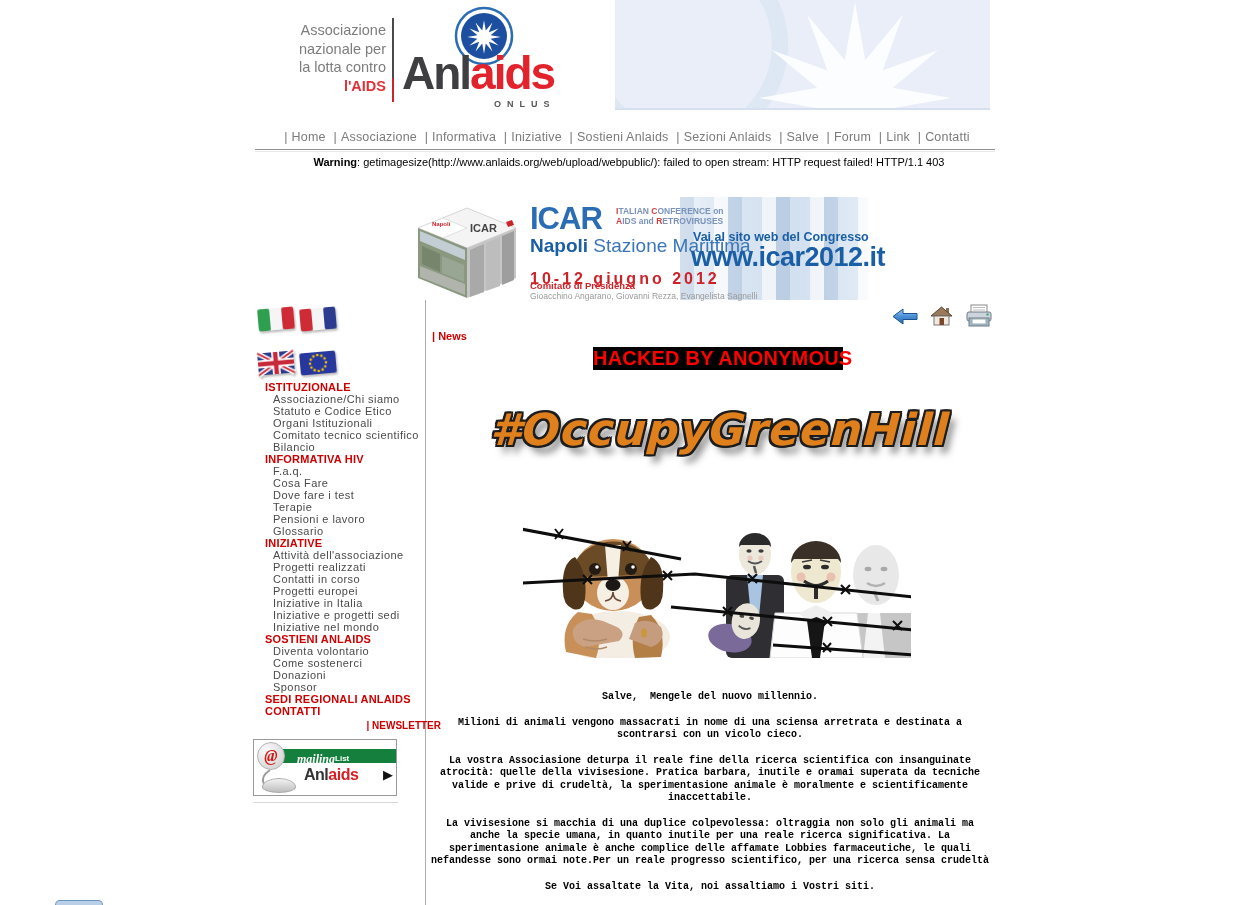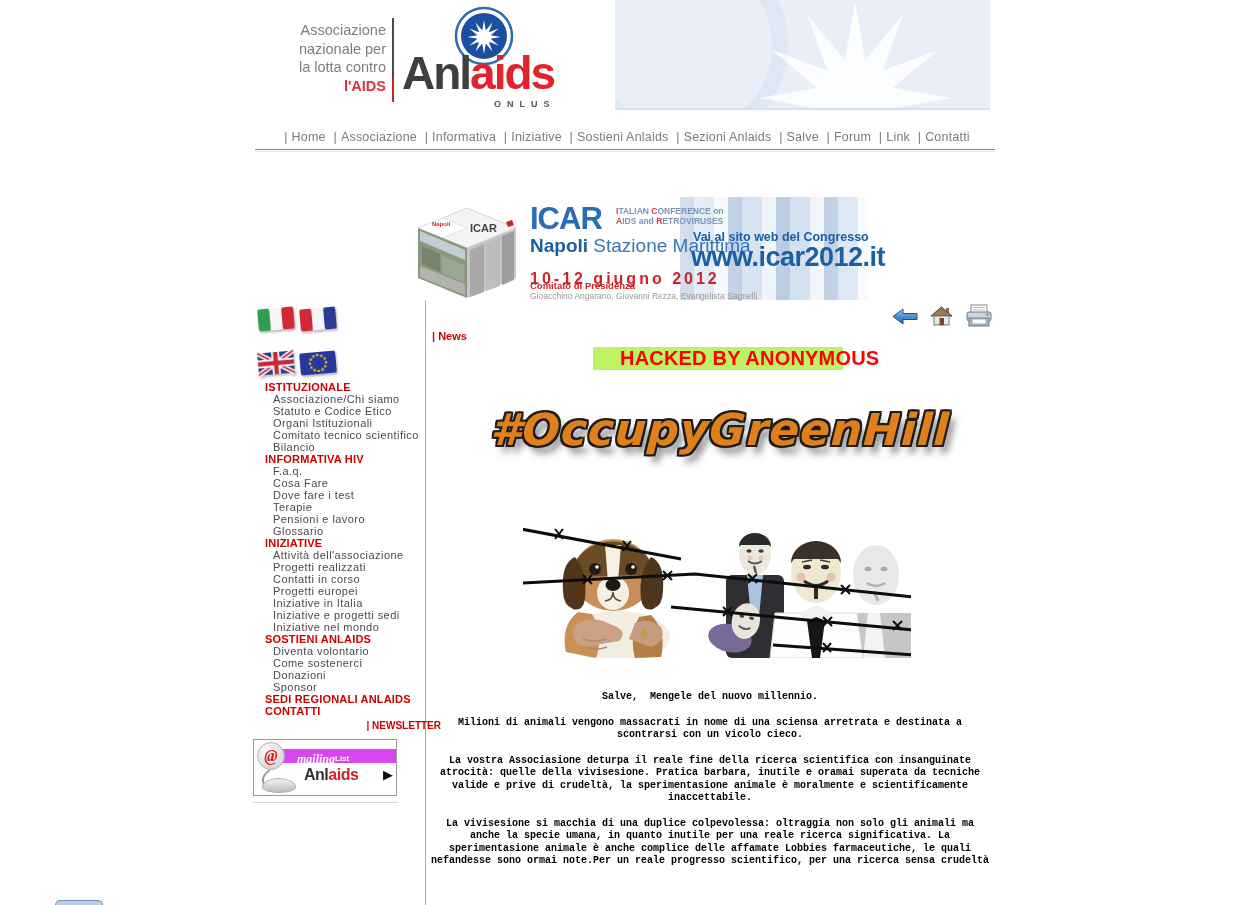--- a/index.html
+++ b/index.html
@@ -72,41 +72,41 @@
   #col-divider { left:425px; top:300px; width:1px; height:605px; background:#adadad; }
 
   
   .flag { position:absolute; filter:drop-shadow(1px 2px 1px rgba(0,0,0,.28)); cursor:pointer; }
   #menu { left:253px; top:381px; width:176px;margin-left:12px; }
   .side-h { color:#cc0000; font-weight:bold; font-size:11px; line-height:12px; letter-spacing:.2px; cursor:pointer; }
   .side-i { color:#4a4a4a; font-size:11px; line-height:12px; padding-left:8px; letter-spacing:.45px; cursor:pointer; white-space:nowrap; }
   #newsletter { color:#cc0000; font-weight:bold; font-size:10px; line-height:12px; margin-top:3px; cursor:pointer;text-align:right; }
 
   #mailing { left:253px; top:739px; width:144px; height:57px; border:1px solid #9a9a9a; background:#fff; cursor:pointer; }
-  #mailing-bar { position:absolute; left:27px; top:9px; width:115px; height:14px; background:#d946ef; color:#fff; padding-left:16px; white-space:nowrap; }
+  #mailing-bar { position:absolute; left:27px; top:9px; width:115px; height:14px; background:#15803d; color:#fff; padding-left:16px; white-space:nowrap; }
   #mailing-bar .it { font-family:"Liberation Serif", serif; font-style:italic; font-weight:bold; font-size:12px; line-height:14px; }
   #mailing-bar .sm { font-size:8px; font-weight:bold; line-height:14px; vertical-align:2px; }
   #mouse-ball { position:absolute; left:3px; top:2px; width:28px; height:28px; border-radius:50%;
     background:radial-gradient(circle at 35% 30%, #fdfdfd, #c9c9c9); border:1px solid #b5b5b5;
     color:#d41717; font-weight:bold; font-style:italic; font-size:16px; text-align:center; line-height:26px;
     font-family:"Liberation Serif", serif; }
   #mouse-body { position:absolute; left:8px; top:38px; width:34px; height:15px; border-radius:50% 50% 50% 50%/60% 60% 40% 40%;
     background:linear-gradient(#f2f2f2,#bdbdbd); border:1px solid #aaa; }
   #mailing-brand { position:absolute; left:50px; top:26px; font-size:16px; font-weight:bold; color:#333; letter-spacing:-.5px; }
   #mailing-brand .red { color:#d42026; }
   #mailing-arrow { position:absolute; right:3px; top:27px; font-size:13px; color:#111; }
   #mailing-rule { left:253px; top:802px; width:145px; height:1px; background:#d8d8d8; }
 
   
   #breadcrumb { left:432px; top:330px; font-size:11px; font-weight:bold; color:#cc0000; cursor:pointer; }
   .toolbtn { cursor:pointer; }
   #hacked {
-    left:593px; top:347px; width:250px; height:23px; background:#bef264;
+    left:593px; top:347px; width:250px; height:23px; background:#000000;
     color:#ff0000; font-weight:bold; font-size:20px; line-height:23px; text-align:left;
-    letter-spacing:.2px; white-space:nowrap;padding-left:27px;
+    letter-spacing:.2px; white-space:nowrap;
   }
   #occupy { left:440px; top:404px; width:560px; text-align:center; }
   #occupy span {
     display:inline-block;
     font-family:"DejaVu Sans", sans-serif; font-weight:bold; font-style:italic;
     font-size:44px; letter-spacing:1px; color:#e0801c;
     text-shadow:-2px -2px 0 #1d1d1d, 2px -2px 0 #1d1d1d, -2px 2px 0 #1d1d1d, 2px 2px 0 #1d1d1d,
                 -2px 0 0 #1d1d1d, 2px 0 0 #1d1d1d, 0 -2px 0 #1d1d1d, 0 2px 0 #1d1d1d,
                 6px 8px 7px rgba(70,70,70,.6);
     transform:skewX(-3deg);
@@ -171,20 +171,21 @@
     <span class="nav-sep">|</span><span class="nav-item">Sostieni Anlaids</span>
     <span class="nav-sep">|</span><span class="nav-item">Sezioni Anlaids</span>
     <span class="nav-sep">|</span><span class="nav-item">Salve</span>
     <span class="nav-sep">|</span><span class="nav-item">Forum</span>
     <span class="nav-sep">|</span><span class="nav-item">Link</span>
     <span class="nav-sep">|</span><span class="nav-item">Contatti</span>
   </div>
   <div class="abs" id="nav-rule"></div>
 
   <div class="abs" id="warning">
+    <div><b>Warning</b><span>: getimagesize(http://www.anlaids.org/web/upload/webpublic/): failed to open stream: HTTP request failed! HTTP/1.1 403</span></div>
   </div>
 
   <div class="abs" id="icar">
     <div id="icar-stripes"></div>
     <svg id="icar-cube" width="116" height="101">
       <polygon points="8,30 57,10 106,30 57,50" fill="#f4f4f4" stroke="#d5d5d5"></polygon>
       <polygon points="8,30 33,20 57,30 33,40" fill="#ffffff" stroke="#e0e0e0"></polygon>
       <text x="22" y="28" font-size="6" font-weight="bold" fill="#cc2329">Napoli</text>
       <text x="60" y="34" font-size="11" font-weight="bold" fill="#444">ICAR</text>
       <polygon points="96,24 102,22 104,27 98,29" fill="#cc2329"></polygon>
@@ -405,17 +406,18 @@
       <path d="M370,104 l9,9 M379,104 l-9,9"></path>
         <path d="M300,126 l8,9 M308,126 l-8,9"></path>
     </g>
   </svg>
 
   <div class="abs" id="message">
     <p>Salve,  Mengele del nuovo millennio.</p>
     <p>Milioni di animali vengono massacrati in nome di una sciensa arretrata e destinata a scontrarsi con un vicolo cieco.</p>
     <p>La vostra Associasione deturpa il reale fine della ricerca scientifica con insanguinate atrocità: quelle della vivisesione. Pratica barbara, inutile e oramai superata da tecniche valide e prive di crudeltà, la sperimentasione animale è moralmente e scientificamente inaccettabile.</p>
     <p>La vivisesione si macchia di una duplice colpevolessa: oltraggia non solo gli animali ma anche la specie umana, in quanto inutile per una reale ricerca significativa. La sperimentasione animale è anche complice delle affamate Lobbies farmaceutiche, le quali nefandesse sono ormai note.Per un reale progresso scientifico, per una ricerca sensa crudeltà</p>
+    <p>Se Voi assaltate la Vita, noi assaltiamo i Vostri siti.</p>
   </div>
 
   <div class="abs" id="bottom-chip"></div>
 
 </div>
 
 </body></html>

